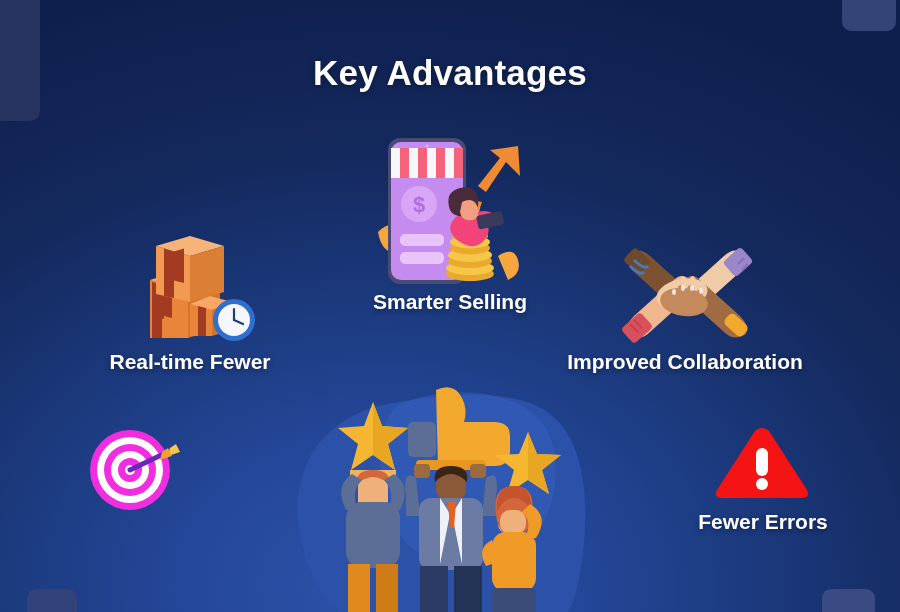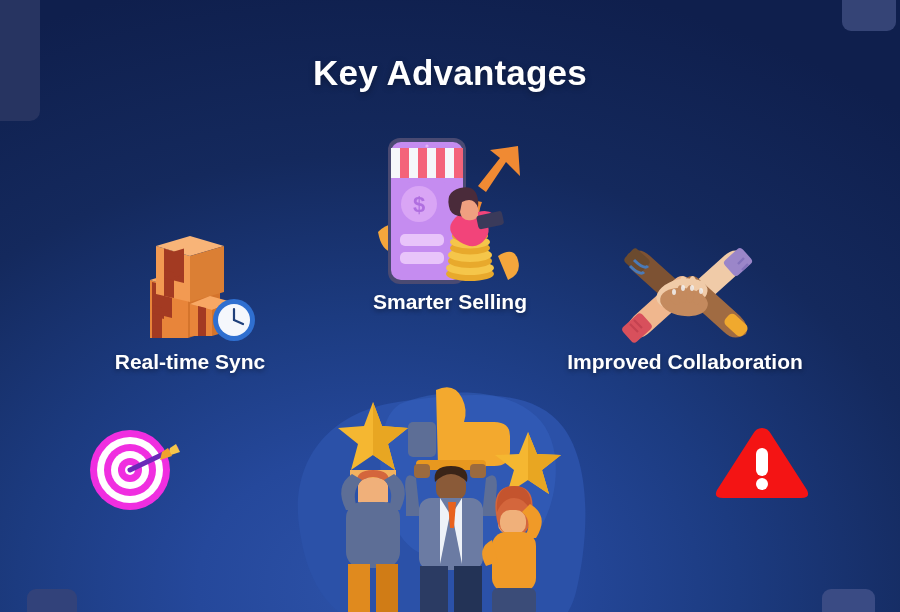--- a/index.html
+++ b/index.html
@@ -263,21 +263,22 @@
     <polygon points="88,16 92,24 80,28 82,20" fill="#f5c64a"></polygon>
     <polygon points="80,20 84,28 72,32 74,24" fill="#f0a02e"></polygon>
   </svg>
 
   <svg class="art" style="left:712px; top:424px; width:100px; height:80px;" viewBox="0 0 100 80">
     <path d="M50 4 q6 0 9 6 l36 56 q4 8 -6 8 l-78 0 q-10 0 -6 -8 l36 -56 q3 -6 9 -6 z" fill="#f41414"></path>
     <rect x="44" y="24" width="12" height="28" rx="6" fill="#ffffff"></rect>
     <circle cx="50" cy="60" r="6" fill="#ffffff"></circle>
   </svg>
 
-  <div class="label" style="left:190px; top:350px;">Real-time Sync</div>
+  <div class="label" style="left:190px; top:350px;">Real-time Fewer</div>
 
   <div class="label" style="left:450px; top:290px;">Smarter Selling</div>
 
   <div class="label" style="left:685px; top:350px;">Improved Collaboration</div>
 
 
+  <div class="label" style="left:763px; top:510px;">Fewer Errors</div>
 
 </div>
 
 </body></html>

